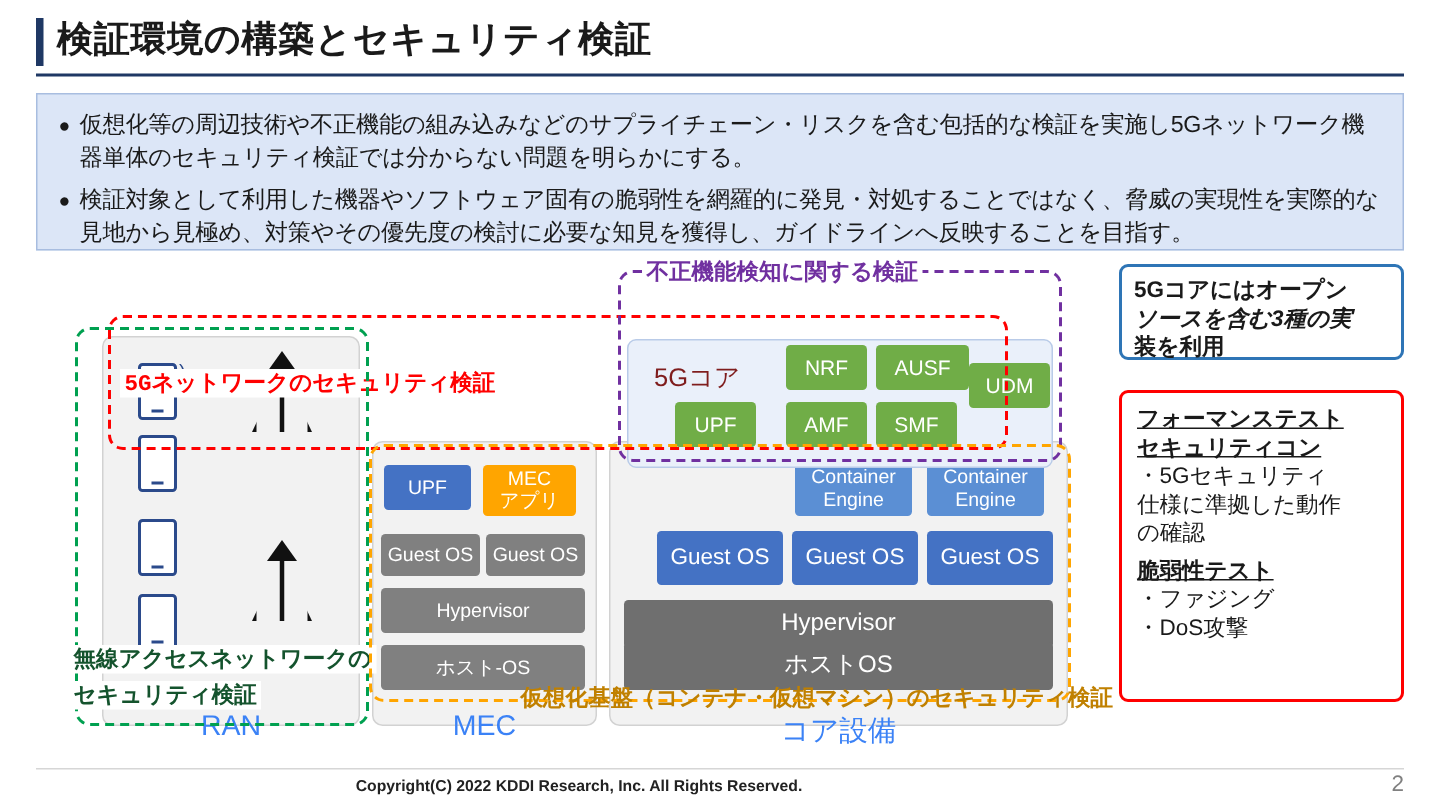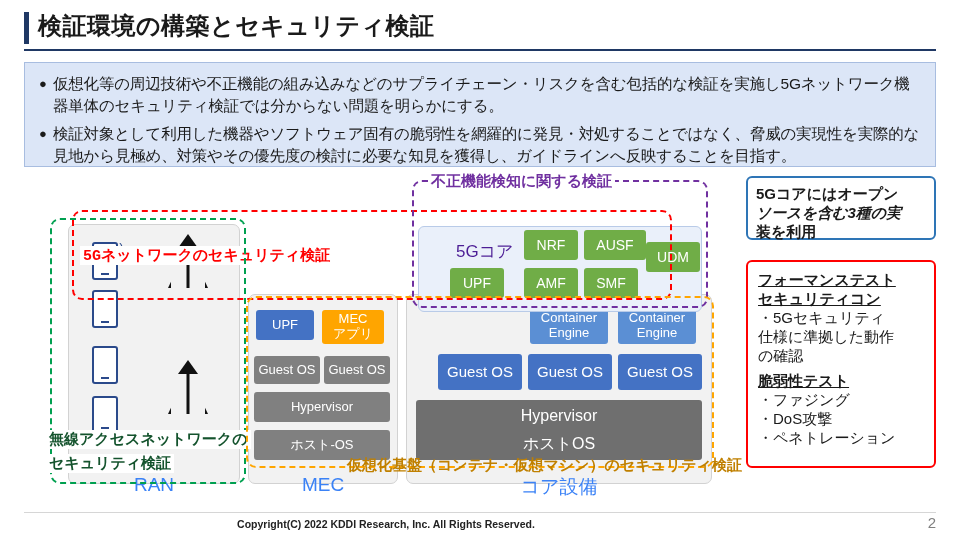--- a/index.html
+++ b/index.html
@@ -34,21 +34,21 @@
   .blk{position:absolute;box-sizing:border-box;display:flex;align-items:center;justify-content:center;
        font-size:13px;color:#ffffff;border-radius:3px;text-align:center;line-height:1.15;}
   .blk.blue{background:#4472c4;}
   .blk.gray{background:#808080;}
   .blk.dgray{background:#6f6f6f;}
   .blk.green{background:#70ad47;}
   .blk.orange{background:#ffa500;color:#ffffff;}
   .blk.lblue{background:#5b8fd4;}
 
   .corebox{position:absolute;box-sizing:border-box;background:#eaf0fa;border:1px solid #b9cbe8;border-radius:6px;}
-  .core-label{position:absolute;font-size:17px;color:#4c1d95;margin-left:20px;}
+  .core-label{position:absolute;font-size:17px;color:#7f1d1d;}
 
   
   .dash{position:absolute;box-sizing:border-box;border-radius:10px;}
   .dash.red{border:2px dashed #ff0000;}
   .dash.green{border:2px dashed #00a050;}
   .dash.purple{border:2px dashed #7030a0;}
   .dash.orange{border:2px dashed #ffa500;}
 
   .lbl{position:absolute;font-size:15px;font-weight:bold;white-space:nowrap;background:#ffffff;padding:0 3px;font-family:Liberation Mono, monospace;}
   .lbl.red{color:#ff0000;}
@@ -189,21 +189,20 @@
 
     <div class="callout red" style="left:746px;top:92px;width:190px;height:208px;padding:8px 10px;">
       <div class="callout-text ul">フォーマンステスト</div>
       <div class="callout-text ul">セキュリティコン</div>
       <div class="callout-text">・5Gセキュリティ</div>
       <div class="callout-text">仕様に準拠した動作</div>
       <div class="callout-text">の確認</div>
       <div class="callout-text ul" style="margin-top:6px;">脆弱性テスト</div>
       <div class="callout-text">・ファジング</div>
       <div class="callout-text">・DoS攻撃</div>
-      <div class="callout-text">・ペネトレーション</div>
     </div>
 
   </div>
 
   <div class="footer">
     <div class="footer-rule"></div>
     <div class="copyright">Copyright(C) 2022 KDDI Research, Inc. All Rights Reserved.</div>
     <div class="pageno">2</div>
   </div>
 

